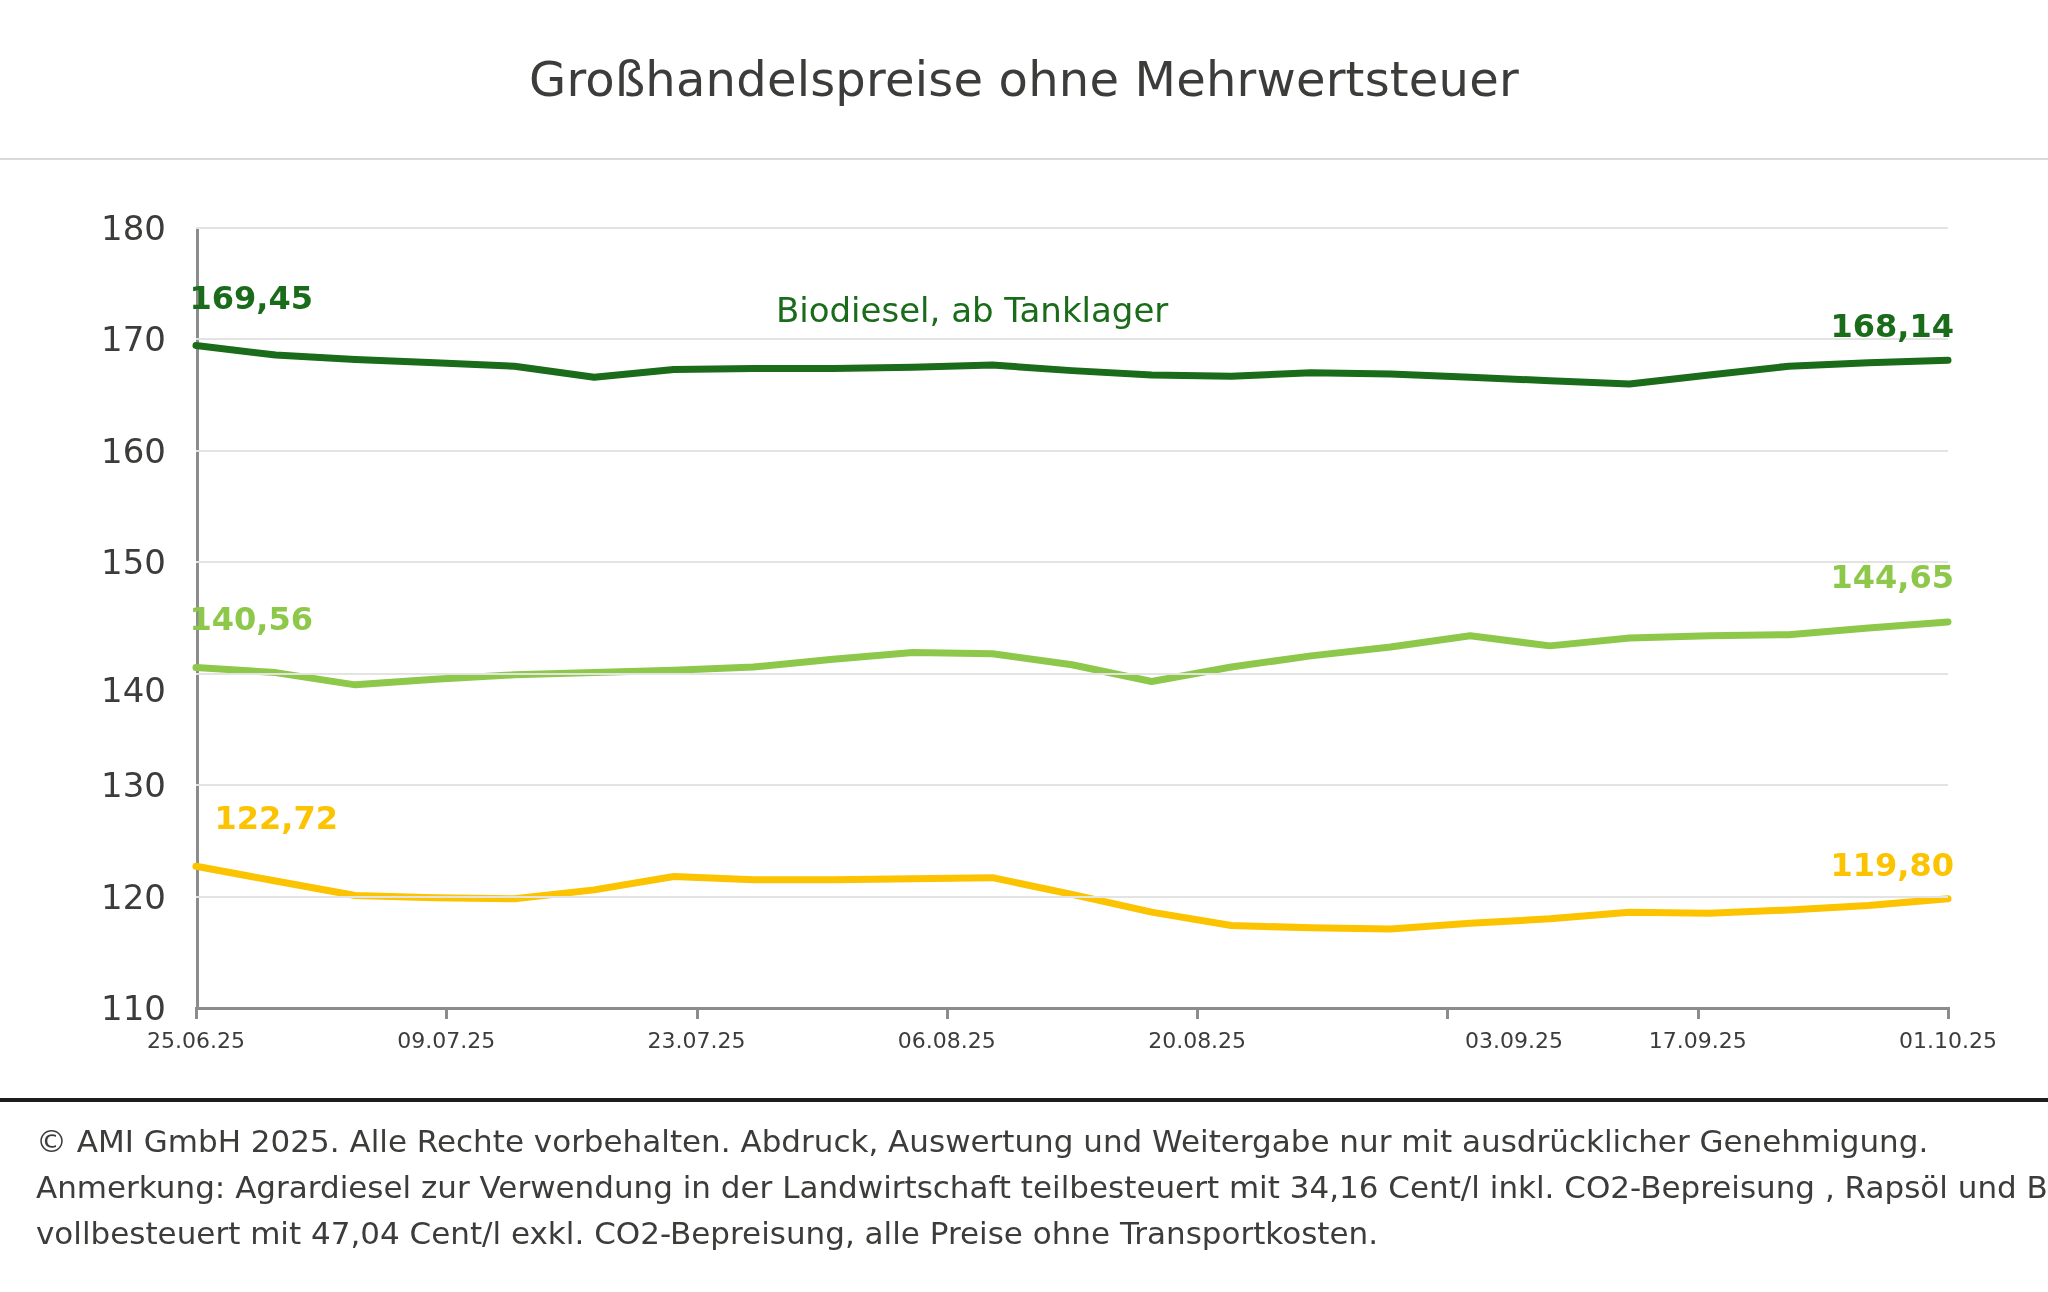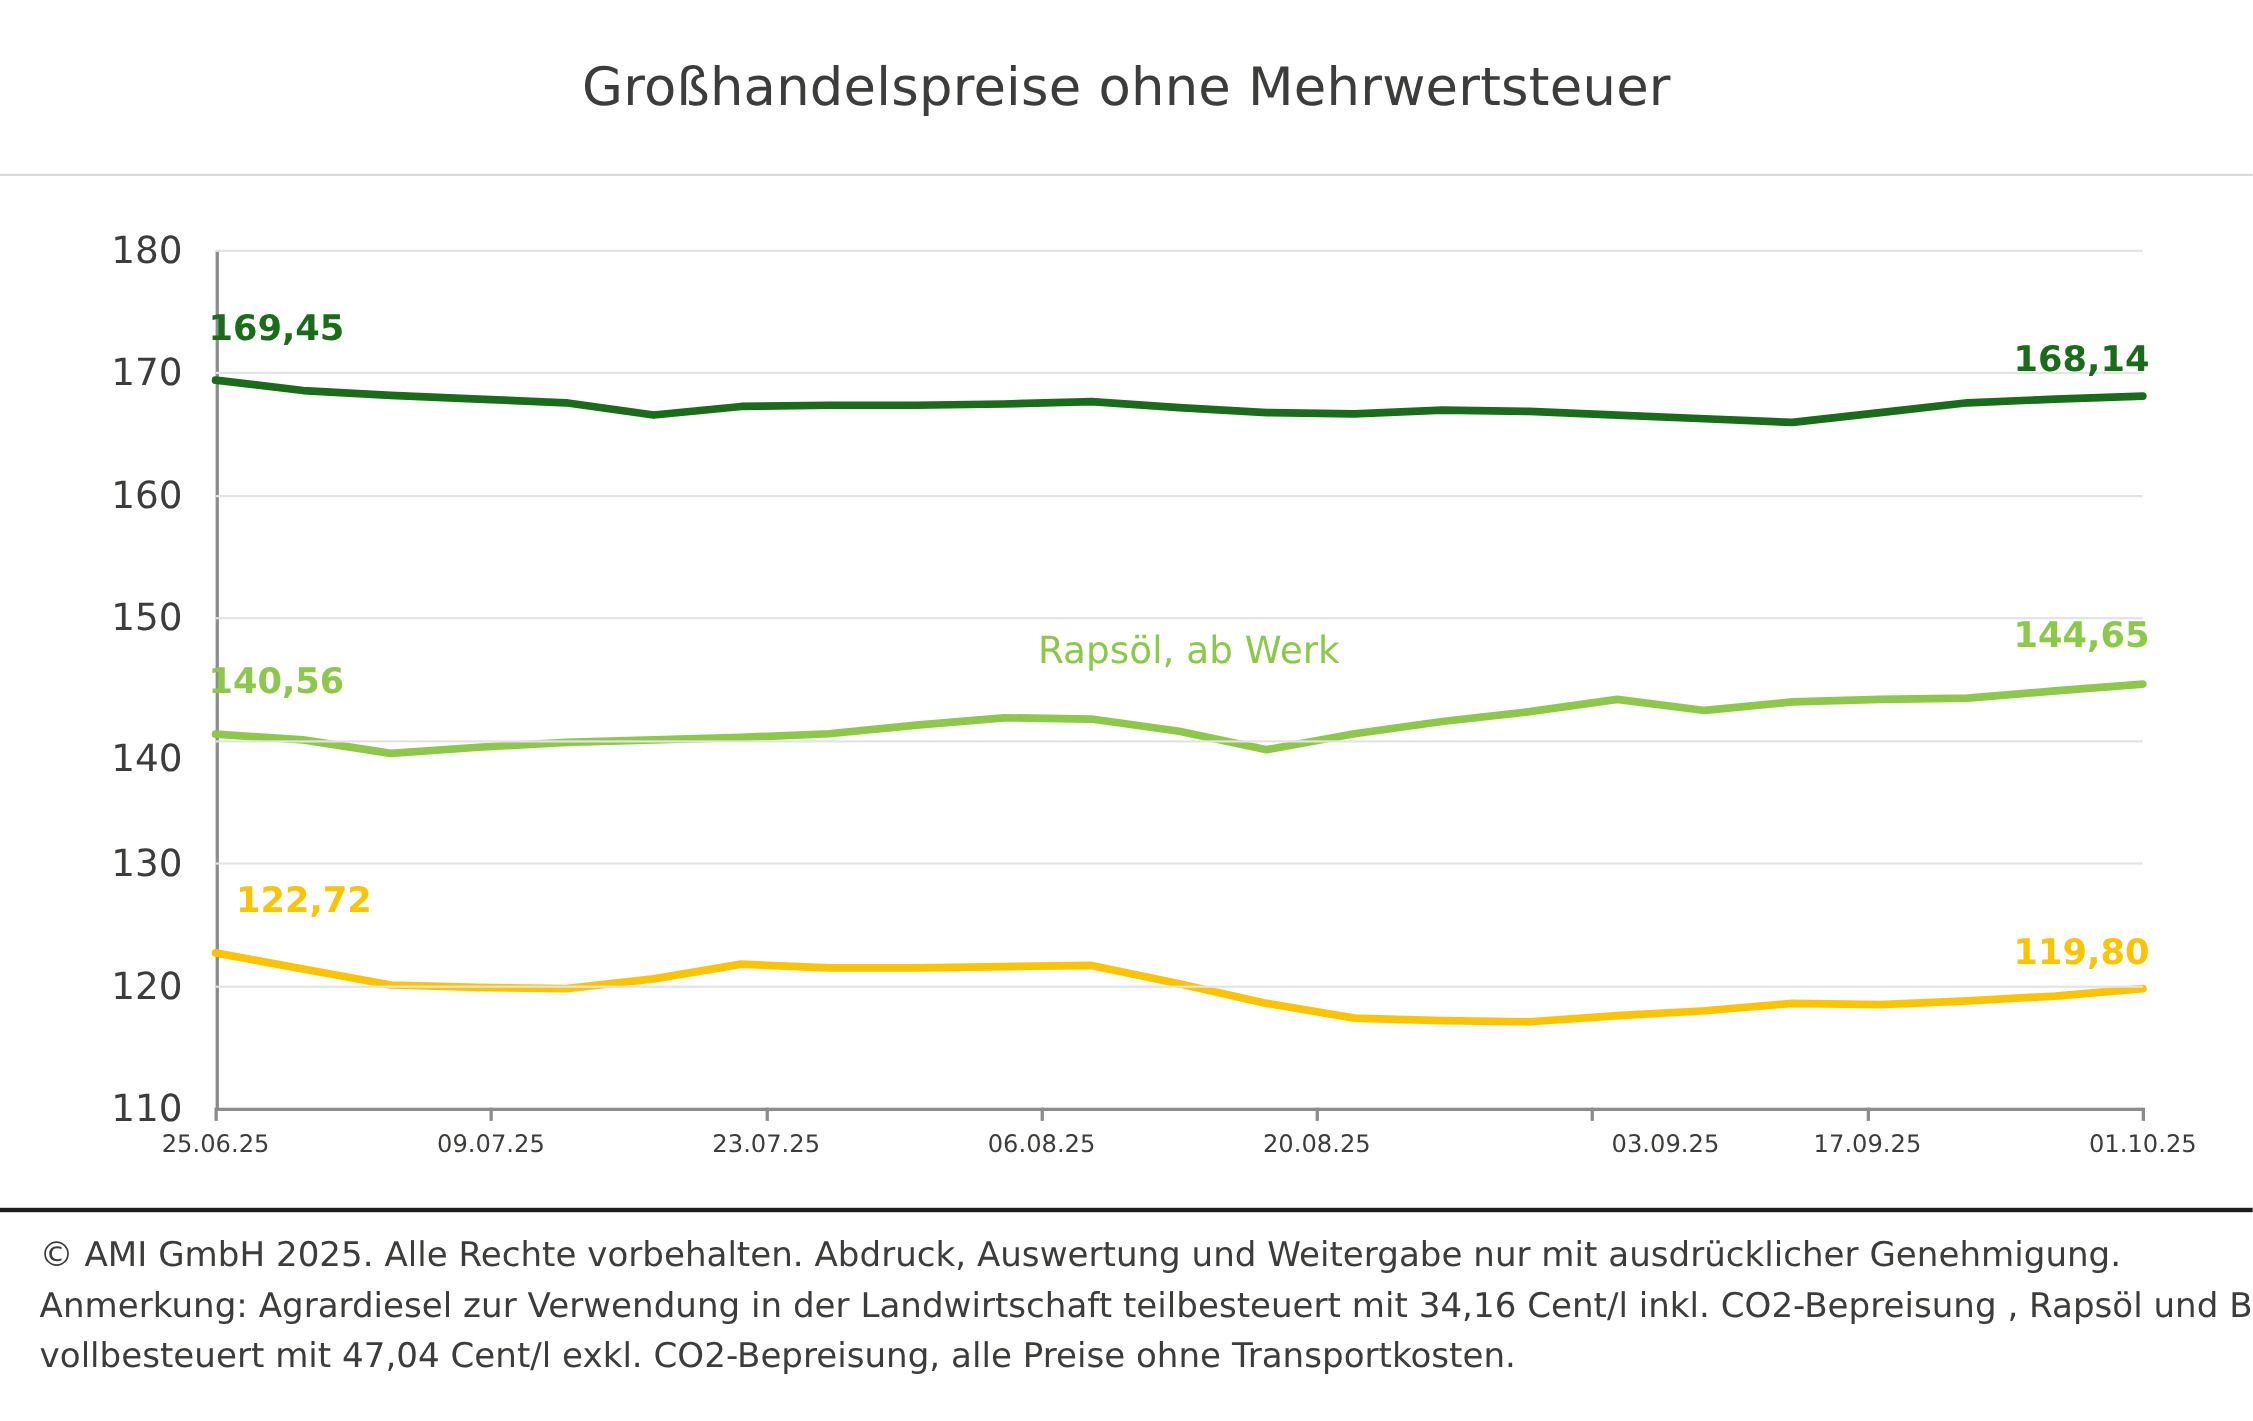--- a/index.html
+++ b/index.html
@@ -189,21 +189,21 @@
         <div class="xtick" style="left: 750.857px;">06.08.25</div>
         <div style="position: absolute; left: 749.857px; top: 779px; width: 3px; height: 12px; background: rgb(140, 140, 140);"></div>
         <div class="xtick" style="left: 1001.14px;">20.08.25</div>
         <div style="position: absolute; left: 1000.14px; top: 779px; width: 3px; height: 12px; background: rgb(140, 140, 140);"></div>
         <div class="xtick" style="left: 1318px;">03.09.25</div>
         <div style="position: absolute; left: 1250.43px; top: 779px; width: 3px; height: 12px; background: rgb(140, 140, 140);"></div>
         <div class="xtick" style="left: 1501.71px;">17.09.25</div>
         <div style="position: absolute; left: 1500.71px; top: 779px; width: 3px; height: 12px; background: rgb(140, 140, 140);"></div>
         <div class="xtick" style="left: 1752px;">01.10.25</div>
         <div style="position: absolute; left: 1751px; top: 779px; width: 3px; height: 12px; background: rgb(140, 140, 140);"></div>
-        <div class="series-label" style="left: 884.76px; top: 364.371px; color: rgb(141, 200, 75);">Rapsöl, ab Werk</div>
+        <div class="series-label" style="left: 776.136px; top: 82.4571px; color: rgb(26, 107, 26);">Biodiesel, ab Tanklager</div>
         <div class="endpoint-label left" style="left: -4px; top: 69.5571px; color: rgb(26, 107, 26); transform: translate(-2%, -50%);">169,45</div>
         <div class="endpoint-label" style="left: 1758px; top: 98.1543px; color: rgb(26, 107, 26); transform: translate(-100%, -50%);">168,14</div>
         <div class="endpoint-label left" style="left: -4px; top: 391.474px; color: rgb(141, 200, 75); transform: translate(-2%, -50%);">140,56</div>
         <div class="endpoint-label" style="left: 1758px; top: 349px; color: rgb(141, 200, 75); transform: translate(-100%, -50%);">144,65</div>
         <div class="endpoint-label left" style="left: -4px; top: 590.263px; color: rgb(252, 195, 0); transform: translate(-2%, -50%); margin-left: 25px;">122,72</div>
         <div class="endpoint-label" style="left: 1758px; top: 636.8px; color: rgb(252, 195, 0); transform: translate(-100%, -50%);">119,80</div>
       </div>
   </div>
 
   <div class="footer-rule"></div>

